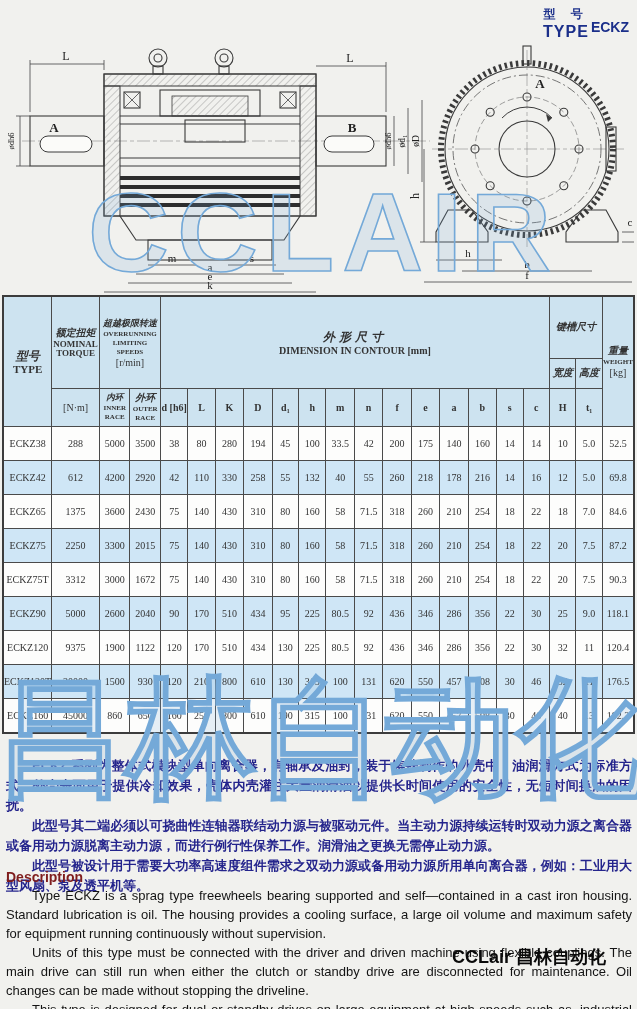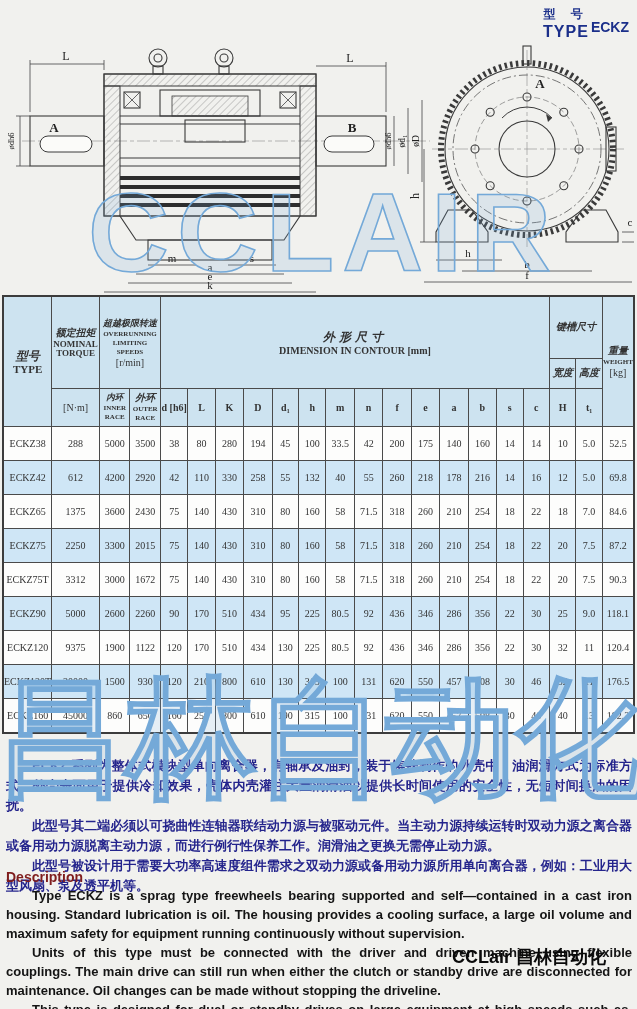--- a/index.html
+++ b/index.html
@@ -44,21 +44,21 @@
   .hletter{font-size:10px;}
   tbody td{height:33px;font-size:10px;background:#fdfdfc;}
   tbody tr.alt td{background:#cfe6f6;}
   
   .features{position:absolute;top:756px;left:6px;width:626px;z-index:3;}
   .features .sec-head{margin:0;font-size:13px;font-weight:bold;color:#8a1f22;text-decoration:underline;}
   .features p{margin:0;text-indent:2em;font-size:13px;font-weight:bold;color:#24248c;
       line-height:20px;text-align:justify;}
   .description{position:absolute;top:869px;left:6px;width:626px;z-index:3;}
   .description .sec-head{margin:0 0 1px 0;font-size:14px;font-weight:bold;color:#7f1d1d;}
-  .description p{margin:0;text-indent:2em;font-size:13px;font-weight:bold;color:#141414;
+  .description p{margin:0;text-indent:2em;font-size:13px;font-weight:normal;color:#141414;
       line-height:19px;text-align:justify;}
 </style>
 </head>
 <body>
 
 <div class="sheet">
 
   <div class="title-block">
     <div class="title-labels">
       <span class="title-cn">型 号</span>
@@ -412,21 +412,21 @@
           <td>18</td>
           <td>22</td>
           <td>20</td>
           <td>7.5</td>
           <td>90.3</td>
         </tr>
         <tr class="alt">
           <td>ECKZ90</td>
           <td>5000</td>
           <td>2600</td>
-          <td>2260</td>
+          <td>2040</td>
           <td>90</td>
           <td>170</td>
           <td>510</td>
           <td>434</td>
           <td>95</td>
           <td>225</td>
           <td>80.5</td>
           <td>92</td>
           <td>436</td>
           <td>346</td>

